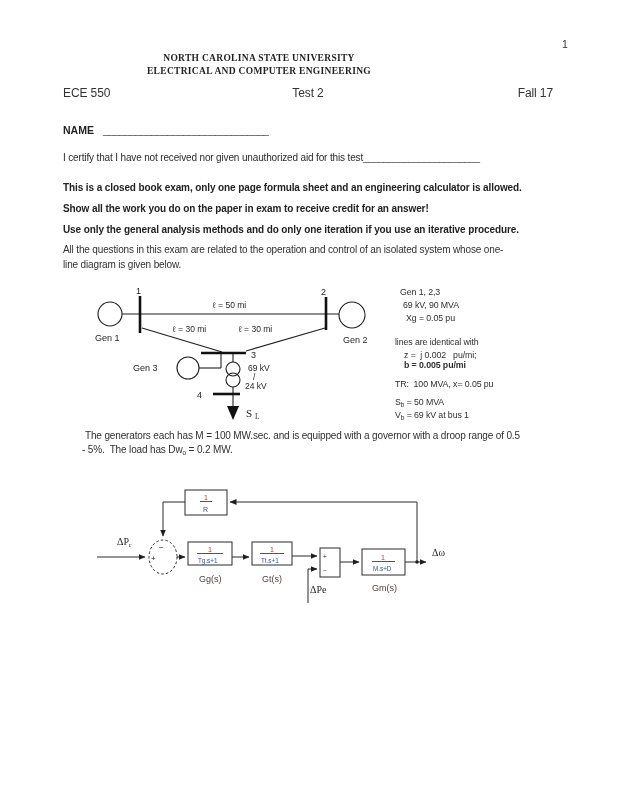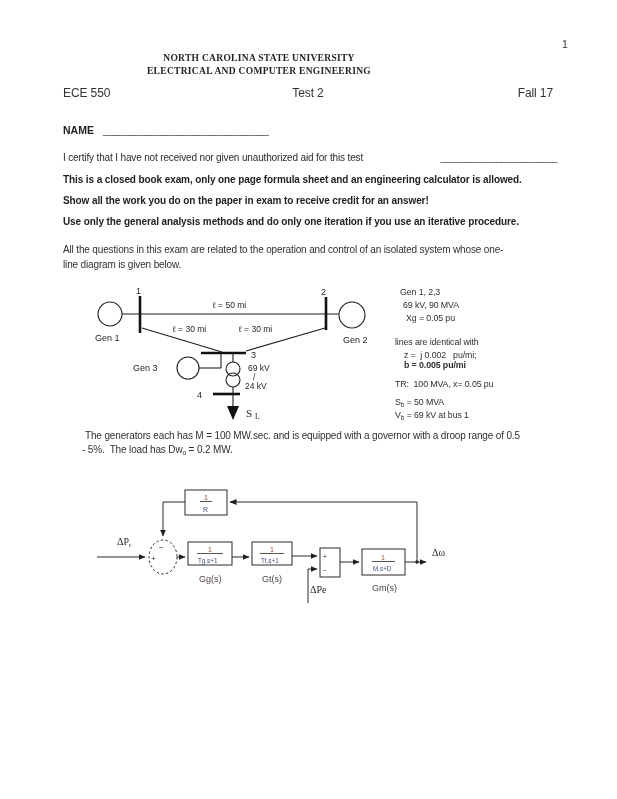--- a/index.html
+++ b/index.html
@@ -13,24 +13,24 @@
   .page-num{left:562px;top:38px;font-size:10.5px;color:#333;}
   .header{left:0;top:52px;width:518px;text-align:center;
     font-family:"Liberation Serif","DejaVu Serif",serif;font-weight:bold;
     font-size:9.5px;letter-spacing:.3px;color:#1f1f1f;line-height:13px;}
   .course-row{left:63px;top:86px;width:490px;display:flex;font-size:12px;letter-spacing:-0.1px;color:#333;}
   .course-row .cl{flex:1;text-align:left;}
   .course-row .cm{flex:1;text-align:center;}
   .course-row .cr{flex:1;text-align:right;}
   .name-row{left:63px;top:124px;font-size:10.5px;}
   .name-row .blank{margin-left:9px;color:#4a4a4a;letter-spacing:-0.5px;}
-  .certify-row{left:63px;top:152px;width:494px;display:flex;justify-content:space-between;
+  .certify-row{left:63px;top:152px;width:494px;display:flex;
     font-size:10px;letter-spacing:-0.15px;align-items:flex-end;}
   .certify-row .blank{color:#4a4a4a;letter-spacing:-0.5px;}
-  .instructions{left:63px;top:173px;width:500px;font-size:10px;letter-spacing:-0.1px;}
+  .instructions{left:63px;top:181px;width:500px;font-size:10px;letter-spacing:-0.1px;}
   .instructions div{line-height:14px;margin-bottom:7px;}
   .intro{left:63px;top:243px;width:500px;font-size:10px;letter-spacing:-0.15px;line-height:14.5px;color:#303030;}
   .note{font-size:8.8px;letter-spacing:-0.1px;color:#2e2e2e;line-height:10px;}
   sub.sb{font-size:6.5px;vertical-align:-2px;}
   .para{font-size:10px;letter-spacing:-0.15px;color:#303030;}
   .para-serif{font-family:"Liberation Serif","DejaVu Serif",serif;font-size:10.5px;letter-spacing:0;color:#2a2a2a;}
   svg text{font-family:"Liberation Sans","DejaVu Sans",sans-serif;fill:#1f1f1f;}
   svg text.serif{font-family:"Liberation Serif","DejaVu Serif",serif;}
   svg text.frac-n{fill:#9c4a2e;}
   svg text.frac-d{fill:#3f4e86;}

